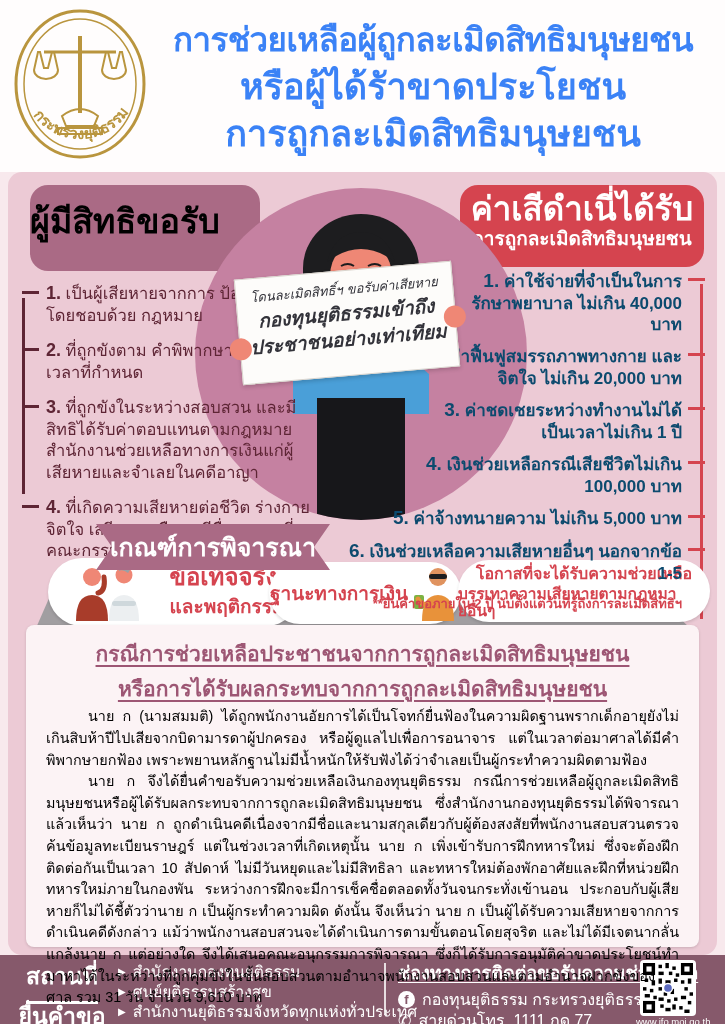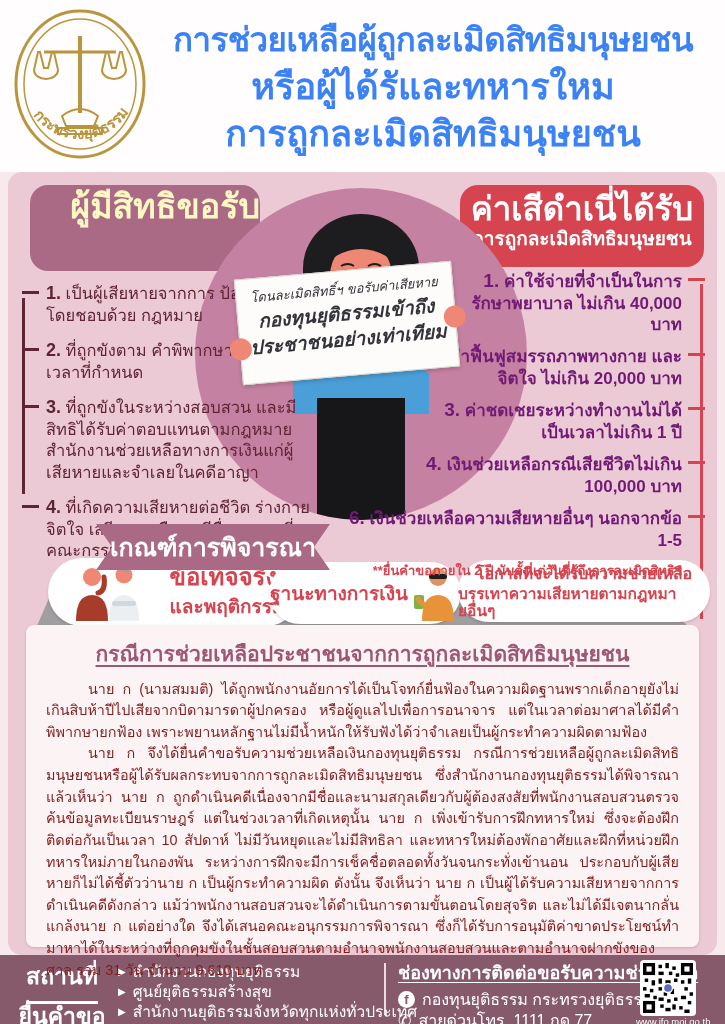--- a/index.html
+++ b/index.html
@@ -14,21 +14,21 @@
            color:#3b82f6; font-weight:800; }
   .title .l1 { font-size:33px; line-height:1.45; letter-spacing:-0.5px; }
   .title .l2 { font-size:36px; line-height:1.3; }
   .title .l3 { font-size:36px; line-height:1.3; }
 
   
   .panel { position:absolute; left:8px; top:172px; width:709px; height:783px;
            background:#eccad5; border-radius:14px; }
 
   .box-left { position:absolute; left:22px; top:13px; width:230px; height:86px; z-index:1;
-              background:#aa6a85; border-radius:18px; color:#fef9c3; text-align:right; padding-top:1px; }
+              background:#aa6a85; border-radius:18px; color:#000000; text-align:left; padding-top:16px; }
   .box-left .t1 { font-size:34px; font-weight:800; line-height:1.2; }
   .box-left .t2 { font-size:26px; line-height:1.1; }
 
   .box-right { position:absolute; left:452px; top:13px; width:244px; height:82px; z-index:1;
                background:#d5444f; border-radius:18px; color:#fff; text-align:center; padding-top:3px; }
   .box-right .t1 { font-size:33px; font-weight:800; line-height:1.25; }
   .box-right .t2 { font-size:19px; font-weight:700; line-height:1.1; }
 
   .circle { position:absolute; left:187px; top:16px; width:332px; height:332px; z-index:2;
             background:#c581a1; border-radius:50%; overflow:hidden; }
@@ -44,21 +44,21 @@
   .hand.left { left:-11px; top:58px; } .hand.right { right:-11px; top:44px; }
 
   .vline-left { position:absolute; left:14px; top:126px; width:3px; height:196px; background:#5e2535; }
   .elig-list { position:absolute; left:38px; top:110px; width:235px; z-index:3; }
   .elig-item { position:relative; margin-bottom:13px; color:#5e2535; font-size:16.5px; line-height:1.28; }
   .elig-item::before { content:""; position:absolute; left:-24px; top:9px; width:17px; height:3px; background:#5e2535; }
   .elig-item .num { font-weight:800; font-size:18px; }
 
   .vline-right { position:absolute; right:14px; top:112px; width:3px; height:335px; background:#d5444f; }
   .dmg-list { position:absolute; left:352px; top:97px; width:322px; z-index:3; text-align:right; }
-  .dmg-item { position:relative; margin-bottom:9px; color:#701a75; font-size:17px; line-height:1.25; font-weight:600; }
+  .dmg-item { position:relative; margin-bottom:9px; color:#0c4a6e; font-size:17px; line-height:1.25; font-weight:600; }
   .dmg-item::after { content:""; position:absolute; right:-23px; top:9px; width:17px; height:3px; background:#d5444f; }
   .dmg-item .num { font-weight:800; font-size:19px; }
   .dmg-note { margin-top:1px; color:#d5444f; font-size:13px; font-weight:700; text-align:right; }
 
   .ribbon { position:absolute; left:88px; top:352px; width:234px; height:46px; z-index:3;
             background:#aa6a85; color:#fff; font-size:25px; font-weight:800;
             text-align:center; line-height:46px;
             clip-path:polygon(0 0,100% 0,calc(100% - 16px) 50%,100% 100%,0 100%,16px 50%); }
 
   .platform { position:absolute; left:28px; top:424px; width:654px; height:32px; z-index:1;
@@ -75,21 +75,21 @@
   .badge3 { left:450px; top:388px; width:252px; height:62px; flex-direction:column; }
   .badge3 .bt1 { font-size:16px; font-weight:700; line-height:1.35; }
   .badge3 .bt2 { font-size:15.5px; font-weight:700; line-height:1.1; }
 
   
   .card { position:absolute; left:18px; top:453px; width:673px; height:322px; z-index:2;
           background:#fcf3f5; border-radius:8px; padding:12px 20px 10px 20px;
           box-shadow:0 1px 3px rgba(0,0,0,.15); }
   .card-title { text-align:center; color:#9d5674; font-weight:800; font-size:21px; line-height:1.65;
                 text-decoration:underline; text-underline-offset:4px; }
-  .card-body { margin-top:7px; color:#7f1d1d; font-size:14.4px; line-height:1.5; text-align:justify; }
+  .card-body { color:#000000; font-size:14.4px; line-height:1.5; text-align:justify; }
   .card-body p { text-indent:42px; }
 
   
   .footer { position:absolute; left:0; top:955px; width:725px; height:69px; background:#86596b; color:#fff; }
   .f-title { position:absolute; left:16px; top:9px; width:92px; text-align:center; font-weight:800; font-size:23px; line-height:1.1; }
   .f-title span { display:inline-block; border-bottom:3px solid #fff; padding-bottom:12px; }
   .f-locs { position:absolute; left:118px; top:7px; font-size:15.5px; }
   .f-locs .row { display:flex; align-items:center; gap:7px; height:19px; margin-bottom:1px; }
   .f-arrow { font-size:10px; line-height:1; }
   .f-div { position:absolute; left:384px; top:8px; width:2px; height:52px; background:rgba(255,255,255,.8); }
@@ -120,21 +120,21 @@
         <path d="M52 108 q18 -14 36 0 l-4 10 h-28 Z" fill="none" stroke="#b9953e" stroke-width="2"></path>
         <rect x="48" y="120" width="44" height="6" fill="none" stroke="#b9953e" stroke-width="2"></rect>
         <path id="arcpath" d="M14 88 a58 58 0 0 0 112 0" fill="none"></path>
         <text font-size="15" fill="#b9953e" font-weight="bold">
           <textPath href="#arcpath" startOffset="14%">กระทรวงยุติธรรม</textPath>
         </text>
       </svg>
     </div>
     <div class="title">
       <div class="l1">การช่วยเหลือผู้ถูกละเมิดสิทธิมนุษยชน</div>
-      <div class="l2">หรือผู้ได้รัและทหารใหม</div>
+      <div class="l2">หรือผู้ได้รัาขาดประโยชน</div>
       <div class="l3">การถูกละเมิดสิทธิมนุษยชน</div>
     </div>
   </div>
 
   <div class="panel">
 
     <div class="box-left">
       <div class="t1">ผู้มีสิทธิขอรับ</div>
     </div>
 
@@ -202,20 +202,24 @@
         <span>ค่าฟื้นฟูสมรรถภาพทางกาย และจิตใจ ไม่เกิน 20,000 บาท</span>
       </div>
       <div class="dmg-item" style="padding-left:60px">
         <span class="num">3.</span>
         <span>ค่าชดเชยระหว่างทำงานไม่ได้ เป็นเวลาไม่เกิน 1 ปี</span>
       </div>
       <div class="dmg-item" style="padding-left:20px">
         <span class="num">4.</span>
         <span>เงินช่วยเหลือกรณีเสียชีวิตไม่เกิน 100,000 บาท</span>
       </div>
+      <div class="dmg-item">
+        <span class="num">5.</span>
+        <span>ค่าจ้างทนายความ ไม่เกิน 5,000 บาท</span>
+      </div>
       <div class="dmg-item" style="width:345px;margin-left:-23px">
         <span class="num">6.</span>
         <span>เงินช่วยเหลือความเสียหายอื่นๆ นอกจากข้อ 1-5</span>
       </div>
       <div class="dmg-note">**ยื่นคำขอภายใน 2 ปี นับตั้งแต่วันที่รู้ถึงการละเมิดสิทธิฯ</div>
     </div>
 
     <div class="ribbon">เกณฑ์การพิจารณา</div>
     <div class="platform"></div>
 
@@ -247,20 +251,21 @@
     </div>
 
     <div class="badge badge3">
       <div class="bt1">โอกาสที่จะได้รับความช่วยเหลือ</div>
       <div class="bt2">บรรเทาความเสียหายตามกฎหมายอื่นๆ</div>
     </div>
 
     <div class="card">
       <div class="card-title">
         <div>กรณีการช่วยเหลือประชาชนจากการถูกละเมิดสิทธิมนุษยชน</div>
+        <div>หรือการได้รับผลกระทบจากการถูกละเมิดสิทธิมนุษยชน</div>
       </div>
       <div class="card-body">
         <p>นาย ก (นามสมมติ) ได้ถูกพนักงานอัยการได้เป็นโจทก์ยื่นฟ้องในความผิดฐานพรากเด็กอายุยังไม่เกินสิบห้าปีไปเสียจากบิดามารดาผู้ปกครอง หรือผู้ดูแลไปเพื่อการอนาจาร แต่ในเวลาต่อมาศาลได้มีคำพิพากษายกฟ้อง เพราะพยานหลักฐานไม่มีน้ำหนักให้รับฟังได้ว่าจำเลยเป็นผู้กระทำความผิดตามฟ้อง</p>
         <p>นาย ก จึงได้ยื่นคำขอรับความช่วยเหลือเงินกองทุนยุติธรรม กรณีการช่วยเหลือผู้ถูกละเมิดสิทธิมนุษยชนหรือผู้ได้รับผลกระทบจากการถูกละเมิดสิทธิมนุษยชน ซึ่งสำนักงานกองทุนยุติธรรมได้พิจารณาแล้วเห็นว่า นาย ก ถูกดำเนินคดีเนื่องจากมีชื่อและนามสกุลเดียวกับผู้ต้องสงสัยที่พนักงานสอบสวนตรวจค้นข้อมูลทะเบียนราษฎร์ แต่ในช่วงเวลาที่เกิดเหตุนั้น นาย ก เพิ่งเข้ารับการฝึกทหารใหม่ ซึ่งจะต้องฝึกติดต่อกันเป็นเวลา 10 สัปดาห์ ไม่มีวันหยุดและไม่มีสิทธิลา และทหารใหม่ต้องพักอาศัยและฝึกที่หน่วยฝึกทหารใหม่ภายในกองพัน ระหว่างการฝึกจะมีการเช็คชื่อตลอดทั้งวันจนกระทั่งเข้านอน ประกอบกับผู้เสียหายก็ไม่ได้ชี้ตัวว่านาย ก เป็นผู้กระทำความผิด ดังนั้น จึงเห็นว่า นาย ก เป็นผู้ได้รับความเสียหายจากการดำเนินคดีดังกล่าว แม้ว่าพนักงานสอบสวนจะได้ดำเนินการตามขั้นตอนโดยสุจริต และไม่ได้มีเจตนากลั่นแกล้งนาย ก แต่อย่างใด จึงได้เสนอคณะอนุกรรมการพิจารณา ซึ่งก็ได้รับการอนุมัติค่าขาดประโยชน์ทำมาหาได้ในระหว่างที่ถูกคุมขังในชั้นสอบสวนตามอำนาจพนักงานสอบสวนและตามอำนาจฝากขังของศาล รวม 31 วัน จำนวน 9,610 บาท</p>
       </div>
     </div>
   </div>
 
   <div class="footer">
     <div class="f-title">

